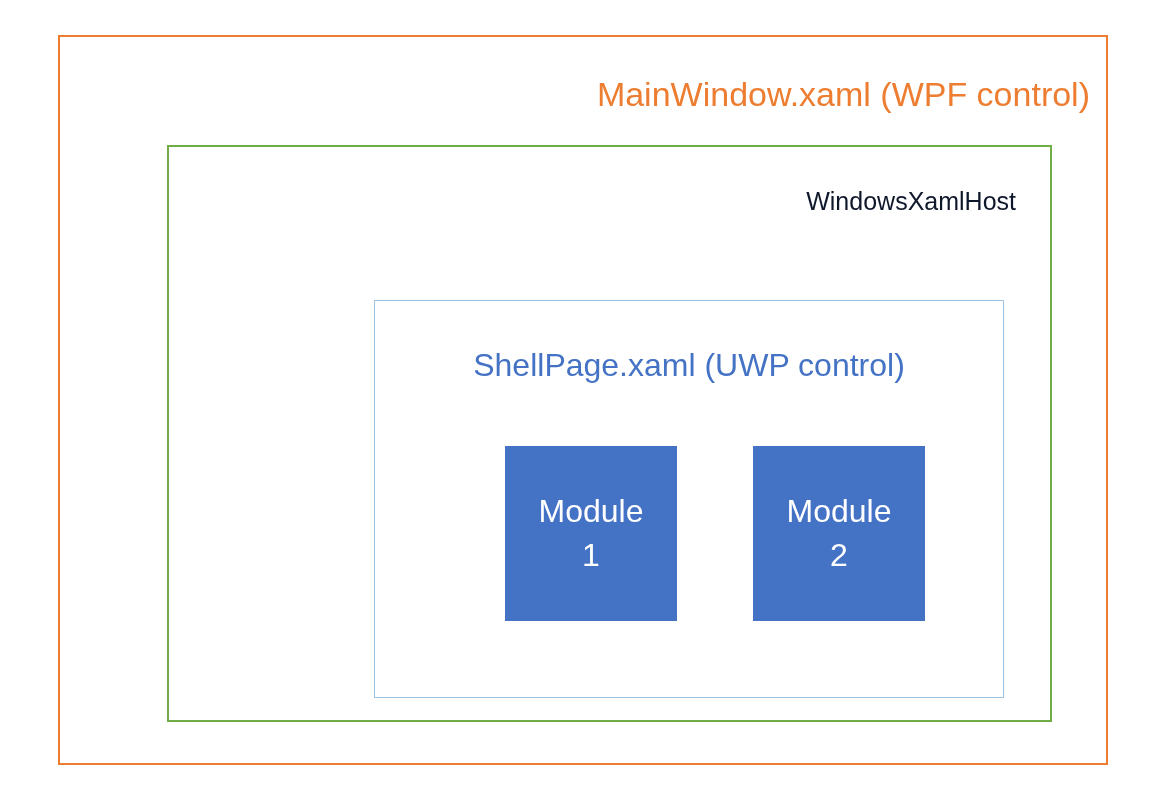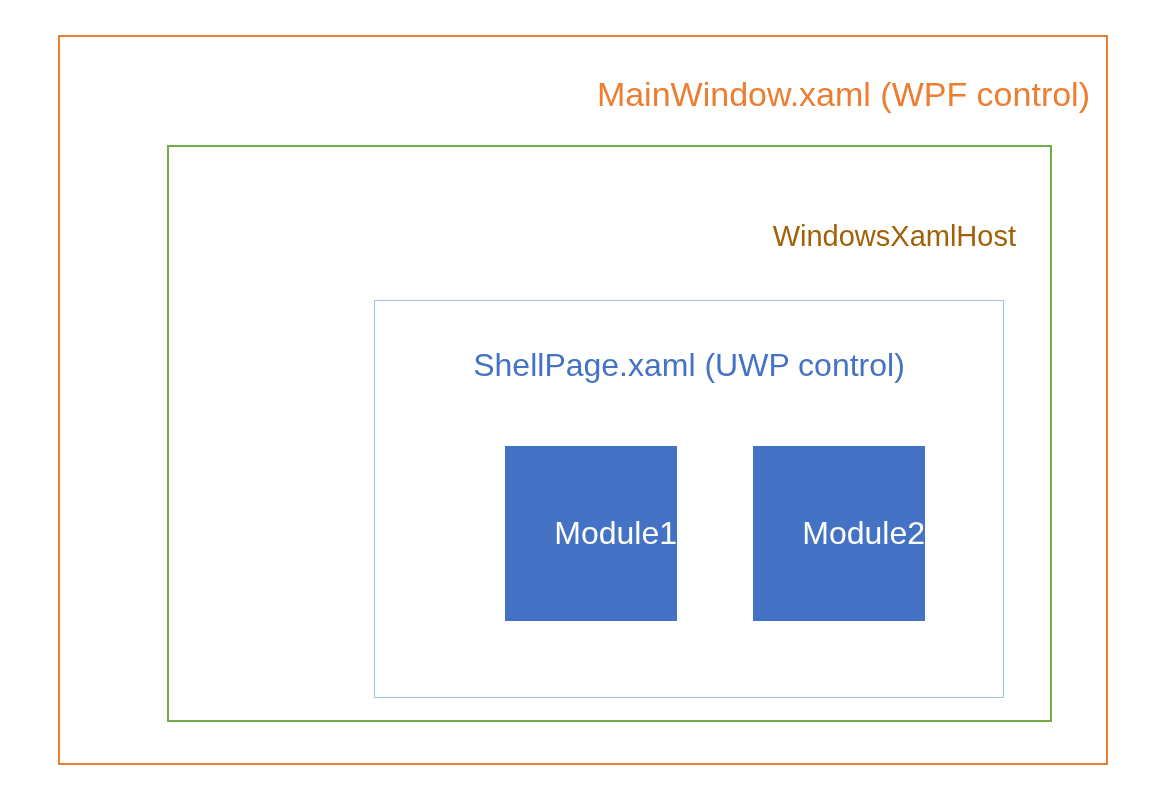--- a/index.html
+++ b/index.html
@@ -39,24 +39,23 @@
     left: 107px;  
     top: 108px;
     width: 885px;
     height: 577px;
     border: 2px solid #70AD47;
   }
   .host-label {
     position: absolute;
     top: 40px;
     right: 34px;
-    color: #a16207;
-    font-size: 29px;
+    color: #0f172a;
+    font-size: 25px;
     white-space: nowrap;
-    margin-top: 33px;
   }
   .shell-box {
     left: 205px;  
     top: 117px;
     width: 630px;
     height: 398px;
     border: 1px solid #9DC3E6;
     margin-top: 36px;
   }
   .shell-label {
@@ -72,23 +71,23 @@
   .module {
     position: absolute;
     top: 145px;   
     width: 172px;
     height: 175px;
     background: #4472C4;
     color: #ffffff;
     font-size: 32px;
     line-height: 1.35;
     display: flex;
-    flex-direction: row;
+    flex-direction: column;
     align-items: center;
-    justify-content: flex-end;
+    justify-content: center;
     text-align: center;
   }
   .module-1 { left: 130px; }
   .module-2 { left: 378px; }
 </style>
 </head>
 <body>
 
 <div class="canvas">
 

